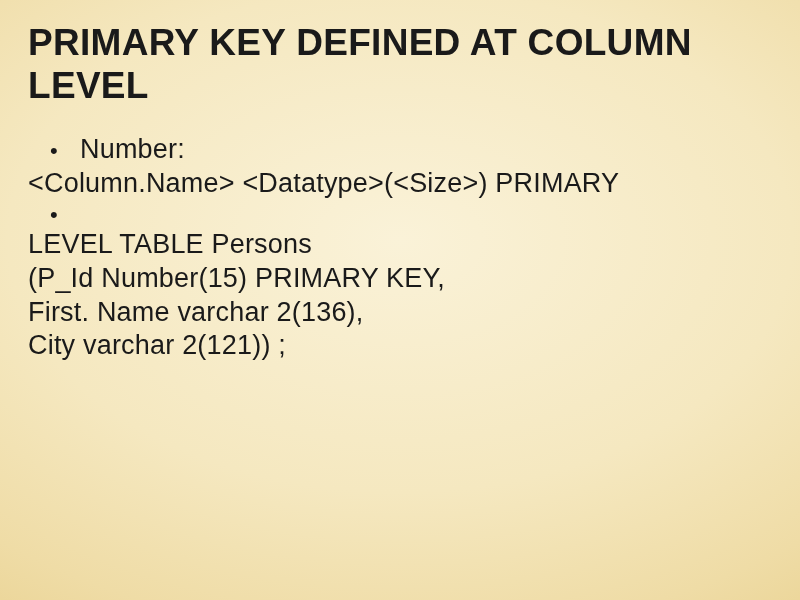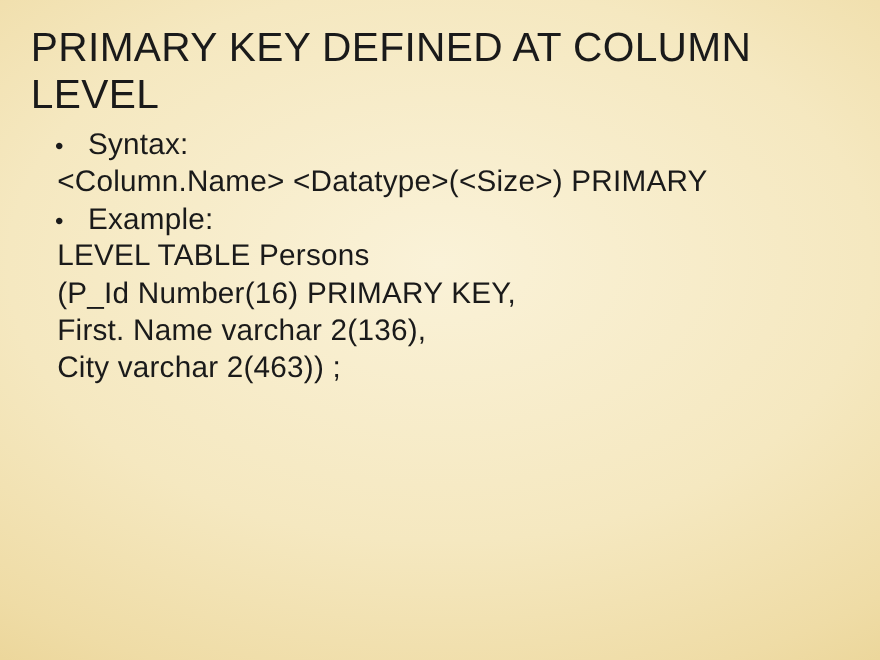--- a/index.html
+++ b/index.html
@@ -10,66 +10,64 @@
   }
   .slide {
     width: 800px;
     height: 600px;
     background: radial-gradient(ellipse 140% 120% at 50% 40%, #faf2d8 0%, #f5e8c0 35%, #efdca6 55%, #e6cc85 75%, #d8b866 100%);
     padding: 22px 28px 28px 28px;
     position: relative;
   }
   .title {
     font-size: 37px;
-    font-weight: 400;
+    font-weight: 700;
     color: #1a1a1a;
     line-height: 1.15;
     letter-spacing: 0.3px;
-    margin-bottom: 8px;
+    margin-bottom: 26px;
   }
   .content {
     font-size: 27px;
     color: #1a1a1a;
     line-height: 1.25;
     letter-spacing: 0.2px;
   }
   .bullet-row {
     display: flex;
     align-items: baseline;
   }
   .bullet {
     width: 52px;
     text-align: center;
     font-size: 22px;
     flex-shrink: 0;
   }
   .line {
     display: block;
-    margin-left: 24px;
   }
 </style>
 </head>
 <body>
 
 <div class="slide">
   <h1 class="title">PRIMARY KEY DEFINED AT COLUMN LEVEL</h1>
 
   <div class="content">
 
     <div class="bullet-row">
       <span class="bullet">•</span>
-      <span>Syntax:</span>
+      <span>Number:</span>
     </div>
 
     <span class="line">&lt;Column.Name&gt; &lt;Datatype&gt;(&lt;Size&gt;) PRIMARY</span>
 
     <div class="bullet-row">
       <span class="bullet">•</span>
-      <span>Example:</span>
     </div>
 
     <span class="line">LEVEL TABLE Persons</span>
-    <span class="line">(P_Id Number(16) PRIMARY KEY,</span>
+    <span class="line">(P_Id Number(15) PRIMARY KEY,</span>
     <span class="line">First. Name varchar 2(136),</span>
-    <span class="line">City varchar 2(463)) ;</span>
+    <span class="line">City varchar 2(121)) ;</span>
 
   </div>
 </div>
 
 </body></html>

